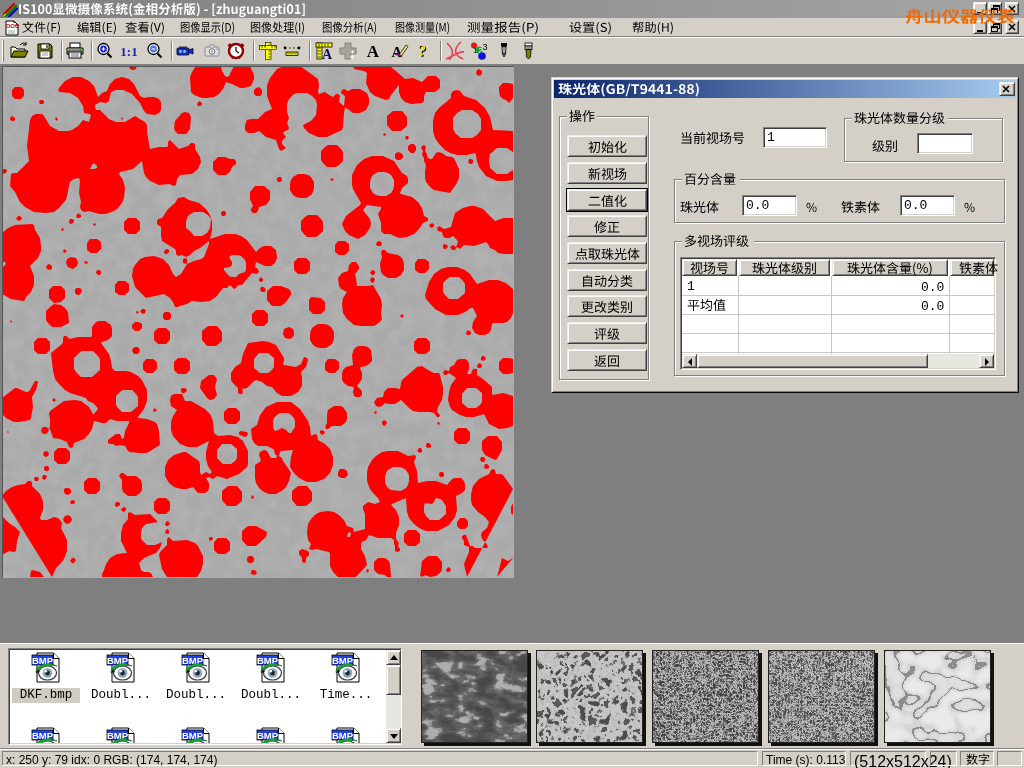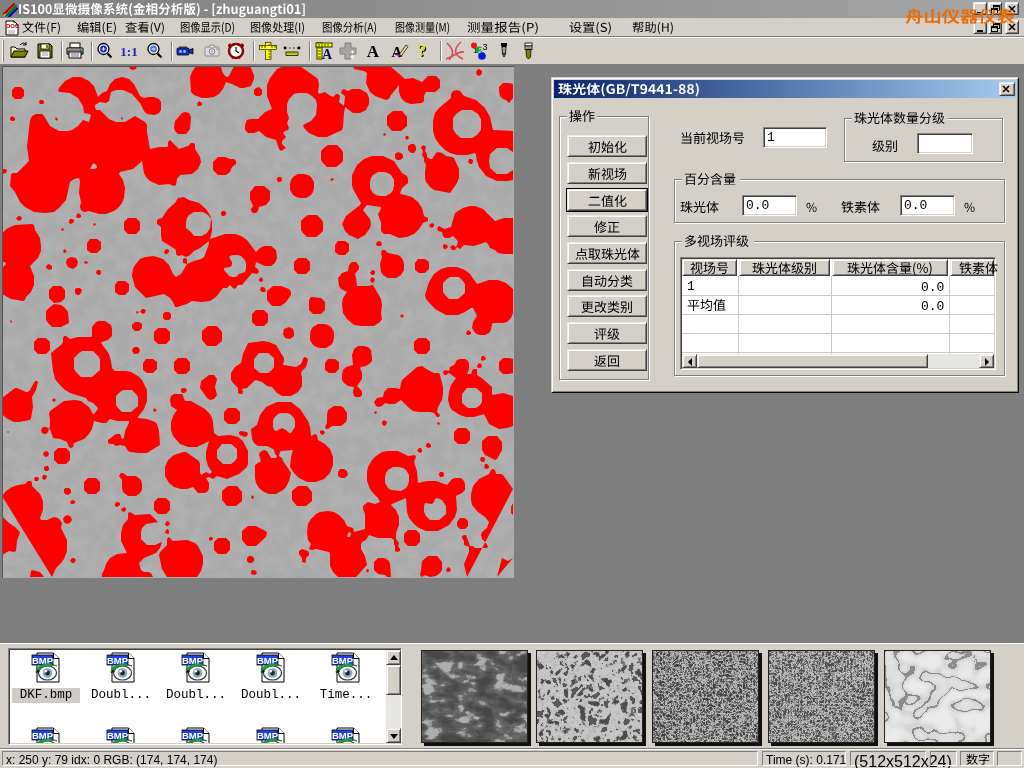--- a/index.html
+++ b/index.html
@@ -676,21 +676,21 @@
           <feFuncG type="discrete" tableValues="0.88 0.86 0.84 0.55 0.84 0.88 0.9 0.91 0.92 0.92"></feFuncG>
           <feFuncB type="discrete" tableValues="0.88 0.86 0.84 0.55 0.84 0.88 0.9 0.91 0.92 0.92"></feFuncB>
         </feComponentTransfer>
       </filter>
       <rect width="105" height="91" filter="url(#th5)"></rect>
     </svg></div>
 <div class="abs" style="left:0;top:748px;width:1024px;height:20px;background:#d4d0c8;border-top:1px solid #808080;box-shadow:inset 0 1px 0 #fff"></div>
 <div class="abs" style="left:2px;top:751px;width:756px;height:15px;border-top:1px solid #808080;border-left:1px solid #808080;border-right:1px solid #fff;border-bottom:1px solid #fff"></div>
 <div class="abs" style="left:6px;top:753px;font-size:12px;color:#000;white-space:nowrap">x: 250 y: 79  idx: 0  RGB: (174, 174, 174)</div>
 <div class="abs" style="left:762px;top:751px;width:84px;height:15px;border-top:1px solid #808080;border-left:1px solid #808080;border-right:1px solid #fff;border-bottom:1px solid #fff"></div>
-<div class="abs" style="left:766px;top:753px;font-size:12px;color:#000;white-space:nowrap">Time (s): 0.171</div>
+<div class="abs" style="left:766px;top:753px;font-size:12px;color:#000;white-space:nowrap">Time (s): 0.113</div>
 <div class="abs" style="left:850px;top:751px;width:76px;height:15px;border-top:1px solid #808080;border-left:1px solid #808080;border-right:1px solid #fff;border-bottom:1px solid #fff"></div>
 <div class="abs" style="left:854px;top:753px;font-size:16px;color:#000;white-space:nowrap">(512x512x24)</div>
 <div class="abs" style="left:930px;top:751px;width:27px;height:15px;border-top:1px solid #808080;border-left:1px solid #808080;border-right:1px solid #fff;border-bottom:1px solid #fff"></div>
 <div class="abs" style="left:960px;top:751px;width:34px;height:15px;border-top:1px solid #808080;border-left:1px solid #808080;border-right:1px solid #fff;border-bottom:1px solid #fff"></div>
 <svg style="position:absolute;left:964px;top:748.2px;overflow:visible" width="4" height="4">
     <g transform="translate(2,15.8) scale(1.0000,1)">
       <path d="M5.3 -9.9C5.1 -9.4 4.7 -8.7 4.4 -8.3L5 -8C5.3 -8.4 5.7 -9 6.1 -9.5ZM1.1 -9.5C1.4 -9 1.7 -8.4 1.8 -7.9L2.5 -8.2C2.4 -8.7 2.1 -9.3 1.7 -9.8ZM4.9 -3.1C4.6 -2.5 4.3 -2 3.8 -1.5C3.3 -1.7 2.9 -2 2.4 -2.2C2.6 -2.4 2.8 -2.8 3 -3.1ZM1.3 -1.8C1.9 -1.6 2.6 -1.3 3.2 -1C2.4 -0.4 1.5 -0.1 0.5 0.2C0.6 0.3 0.8 0.6 0.9 0.9C2 0.6 3 0.1 3.9 -0.6C4.3 -0.4 4.7 -0.1 4.9 0.1L5.5 -0.5C5.2 -0.7 4.9 -0.9 4.5 -1.1C5.1 -1.8 5.6 -2.7 5.9 -3.7L5.4 -3.9L5.3 -3.9H3.3L3.6 -4.5L2.8 -4.6C2.7 -4.4 2.6 -4.1 2.5 -3.9H0.8V-3.1H2.1C1.8 -2.6 1.6 -2.2 1.3 -1.8ZM3.1 -10.1V-7.8H0.6V-7.1H2.8C2.2 -6.3 1.3 -5.6 0.5 -5.2C0.6 -5.1 0.9 -4.7 1 -4.5C1.7 -4.9 2.5 -5.6 3.1 -6.3V-4.8H3.9V-6.5C4.5 -6.1 5.2 -5.5 5.5 -5.2L6 -5.9C5.7 -6.1 4.7 -6.7 4.1 -7.1H6.4V-7.8H3.9V-10.1ZM7.5 -10C7.2 -7.9 6.7 -5.9 5.8 -4.6C6 -4.5 6.3 -4.2 6.5 -4C6.8 -4.5 7 -5 7.3 -5.6C7.5 -4.4 7.9 -3.3 8.3 -2.4C7.7 -1.2 6.7 -0.4 5.4 0.3C5.6 0.4 5.8 0.8 5.9 1C7.1 0.3 8.1 -0.5 8.8 -1.5C9.4 -0.5 10.1 0.3 11.1 0.9C11.2 0.6 11.5 0.3 11.7 0.1C10.7 -0.4 9.9 -1.3 9.3 -2.4C9.9 -3.6 10.3 -5.1 10.6 -6.9H11.4V-7.8H8C8.1 -8.4 8.3 -9.1 8.4 -9.9ZM9.7 -6.9C9.5 -5.5 9.2 -4.3 8.8 -3.3C8.3 -4.4 8 -5.6 7.8 -6.9Z M17.5 -4.4V-3.6H12.8V-2.7H17.5V-0.2C17.5 0 17.5 0.1 17.2 0.1C17 0.1 16.2 0.1 15.4 0C15.6 0.3 15.8 0.7 15.8 0.9C16.8 0.9 17.5 0.9 17.9 0.8C18.3 0.6 18.5 0.4 18.5 -0.1V-2.7H23.2V-3.6H18.5V-4C19.5 -4.6 20.6 -5.4 21.3 -6.2L20.7 -6.7L20.5 -6.6H14.8V-5.8H19.6C19 -5.2 18.2 -4.7 17.5 -4.4ZM17.1 -9.9C17.3 -9.6 17.5 -9.2 17.7 -8.8H13V-6.3H13.8V-8H22.1V-6.3H23V-8.8H18.8C18.6 -9.2 18.3 -9.8 18 -10.2Z" fill="#000"></path>
     </g>
   </svg>
 <div class="abs" style="left:997px;top:751px;width:25px;height:15px;border-top:1px solid #808080;border-left:1px solid #808080;border-right:1px solid #fff;border-bottom:1px solid #fff"></div>

